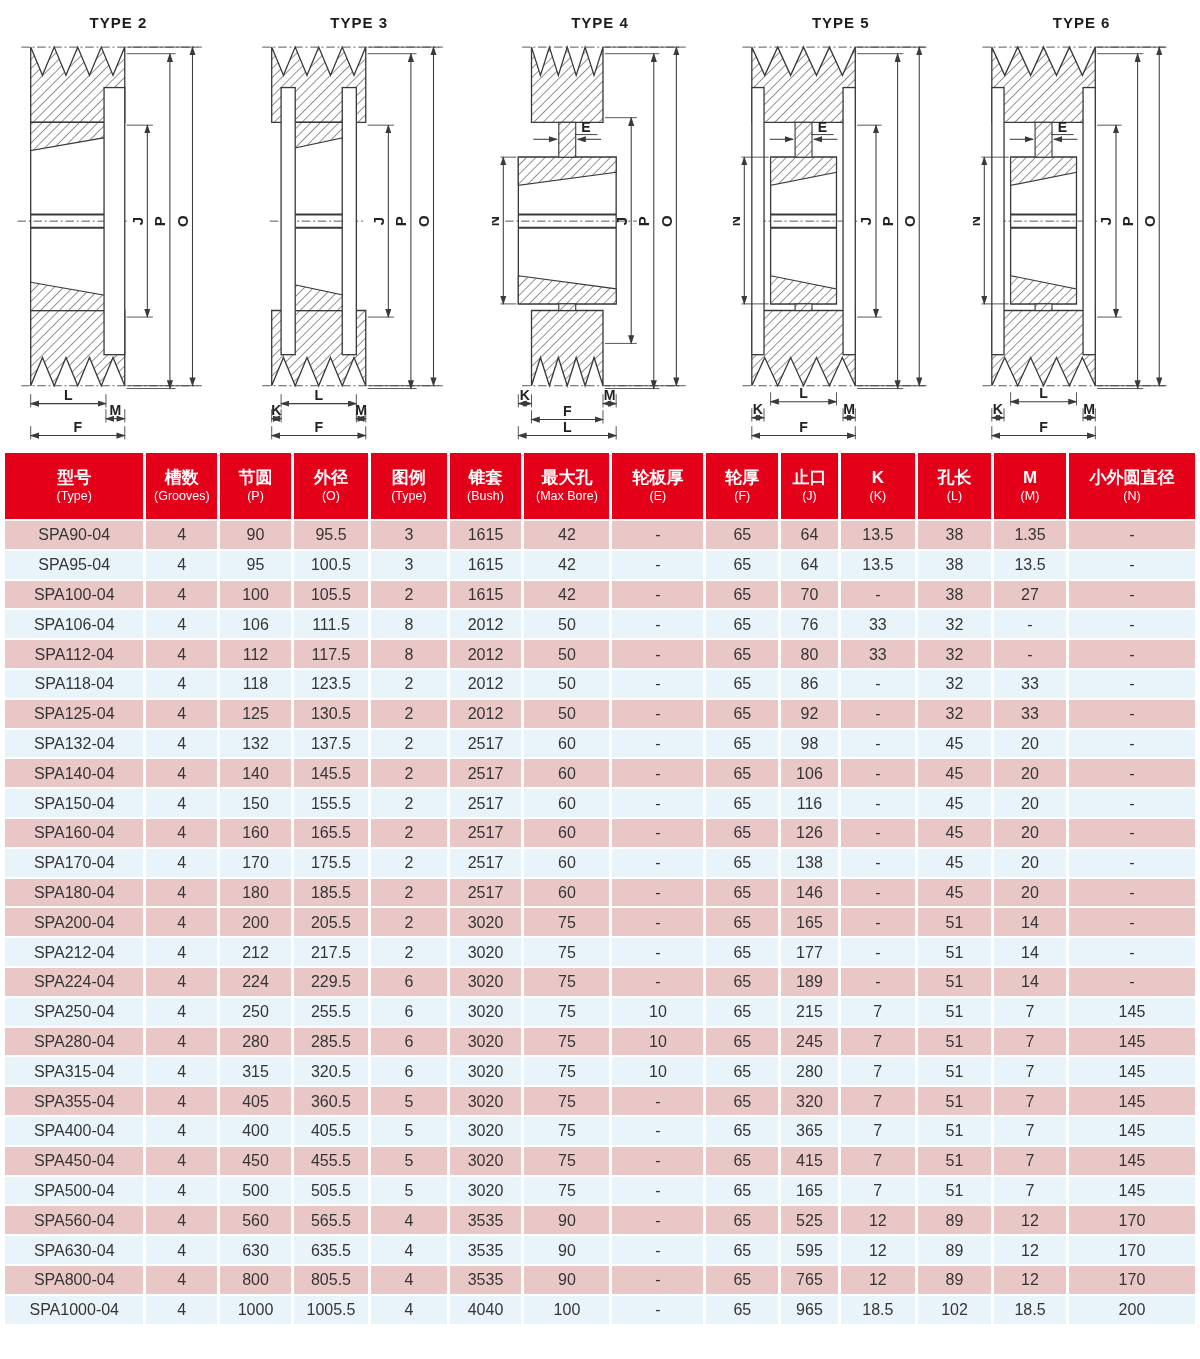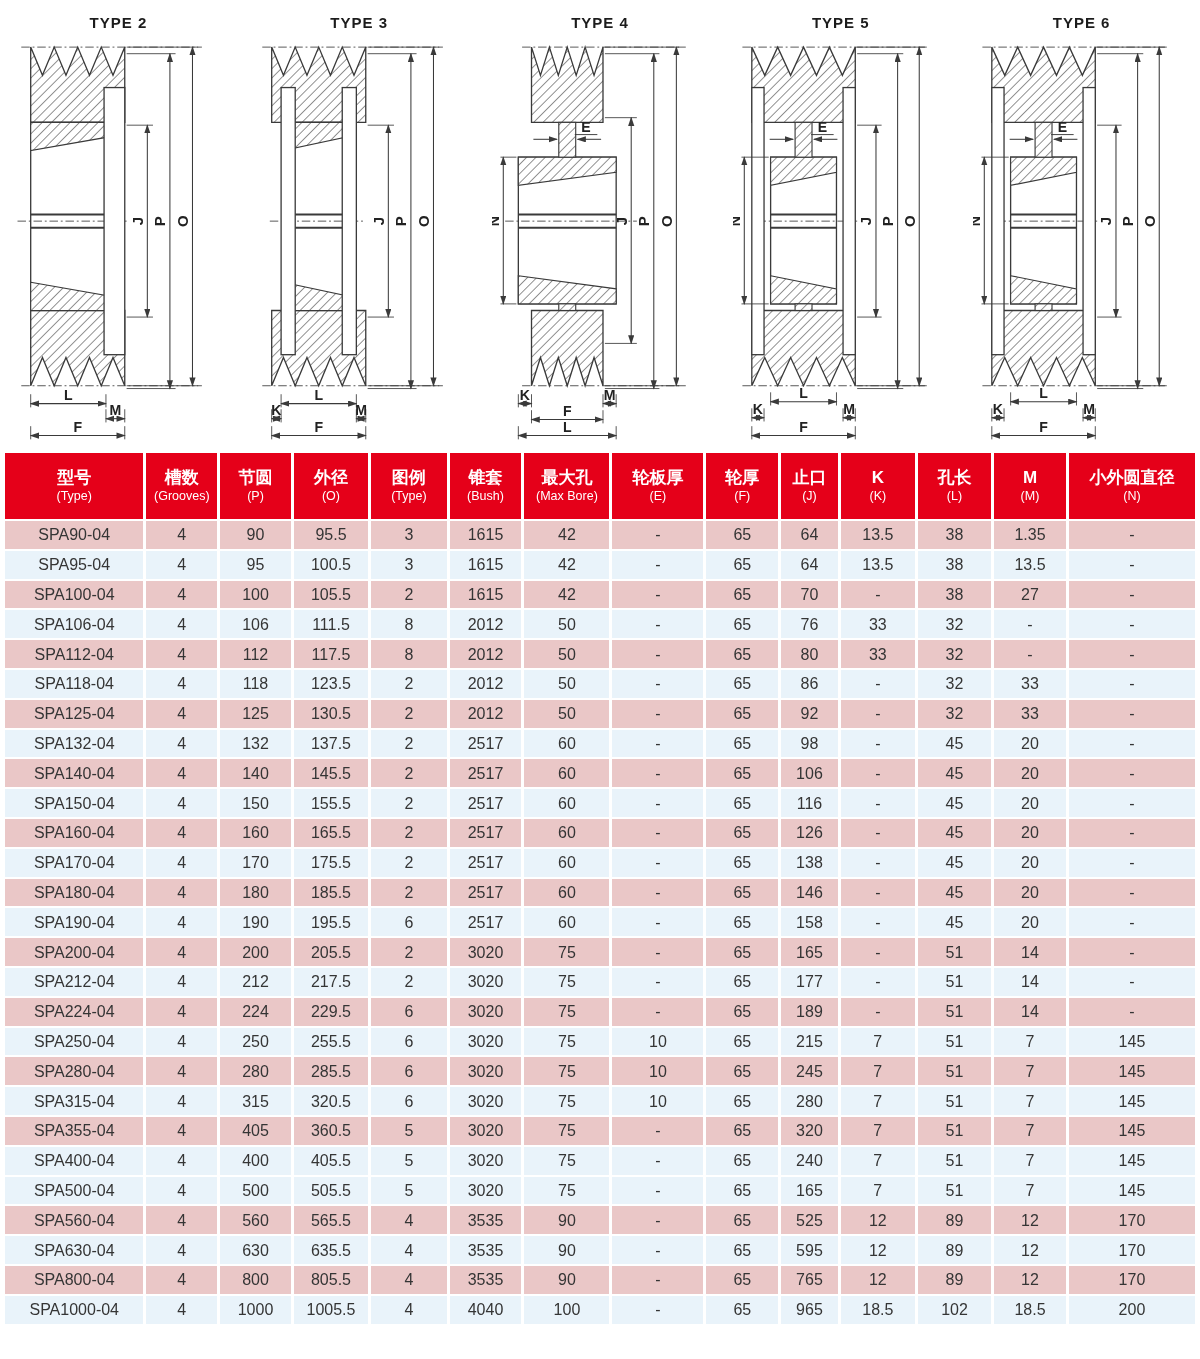--- a/index.html
+++ b/index.html
@@ -622,36 +622,20 @@
             <td>2517</td>
             <td>60</td>
             <td>-</td>
             <td>65</td>
             <td>146</td>
             <td>-</td>
             <td>45</td>
             <td>20</td>
             <td>-</td>
           </tr>
-          <tr class="blue">
-            <td>SPA190-04</td>
-            <td>4</td>
-            <td>190</td>
-            <td>195.5</td>
-            <td>6</td>
-            <td>2517</td>
-            <td>60</td>
-            <td>-</td>
-            <td>65</td>
-            <td>158</td>
-            <td>-</td>
-            <td>45</td>
-            <td>20</td>
-            <td>-</td>
-          </tr>
           <tr class="pink">
             <td>SPA200-04</td>
             <td>4</td>
             <td>200</td>
             <td>205.5</td>
             <td>2</td>
             <td>3020</td>
             <td>75</td>
             <td>-</td>
             <td>65</td>
@@ -760,21 +744,37 @@
           <tr class="blue">
             <td>SPA400-04</td>
             <td>4</td>
             <td>400</td>
             <td>405.5</td>
             <td>5</td>
             <td>3020</td>
             <td>75</td>
             <td>-</td>
             <td>65</td>
-            <td>240</td>
+            <td>365</td>
+            <td>7</td>
+            <td>51</td>
+            <td>7</td>
+            <td>145</td>
+          </tr>
+          <tr class="pink">
+            <td>SPA450-04</td>
+            <td>4</td>
+            <td>450</td>
+            <td>455.5</td>
+            <td>5</td>
+            <td>3020</td>
+            <td>75</td>
+            <td>-</td>
+            <td>65</td>
+            <td>415</td>
             <td>7</td>
             <td>51</td>
             <td>7</td>
             <td>145</td>
           </tr>
           <tr class="blue">
             <td>SPA500-04</td>
             <td>4</td>
             <td>500</td>
             <td>505.5</td>

